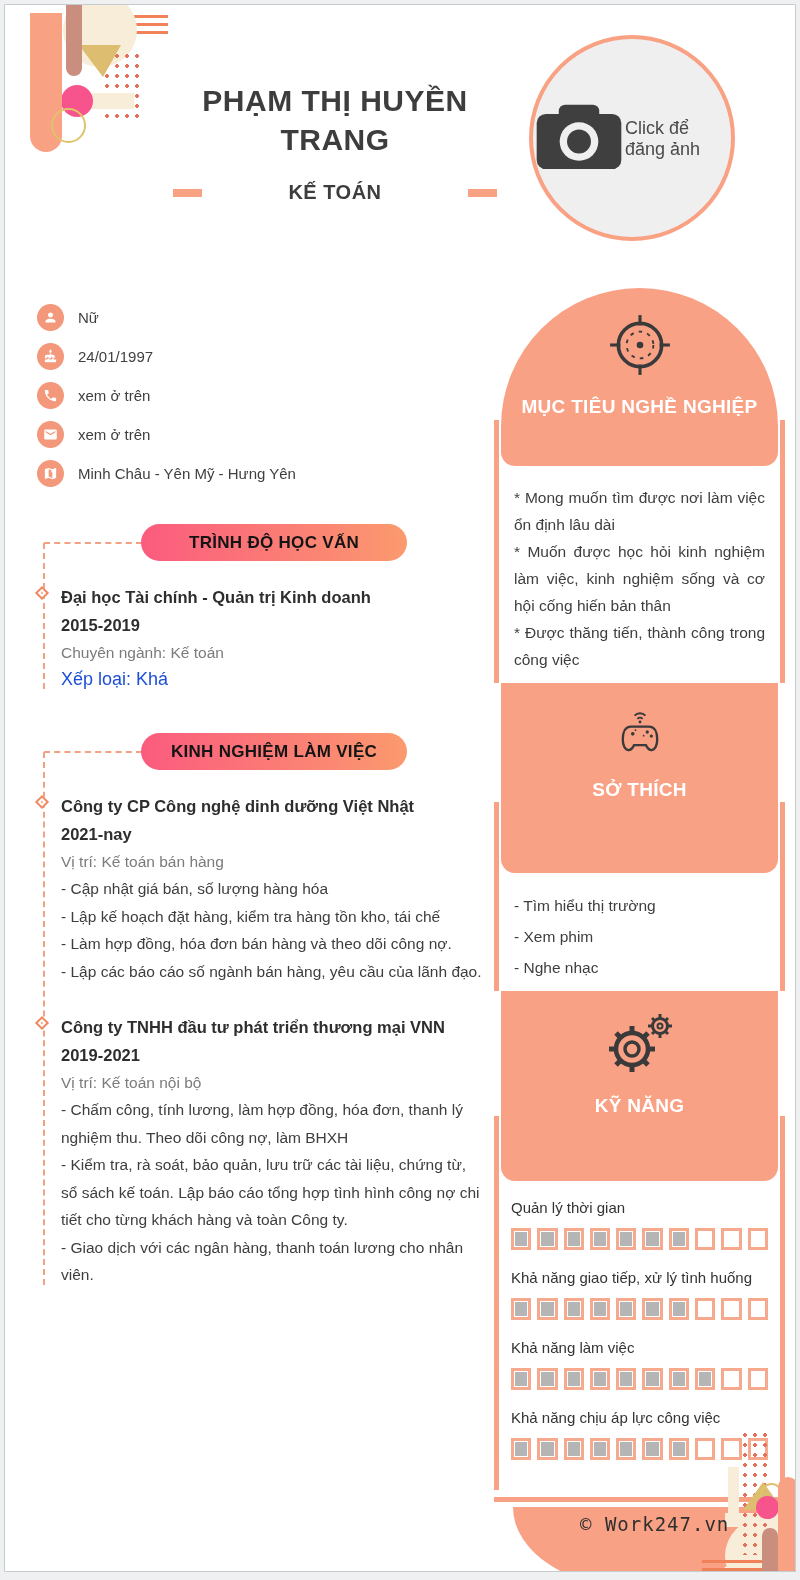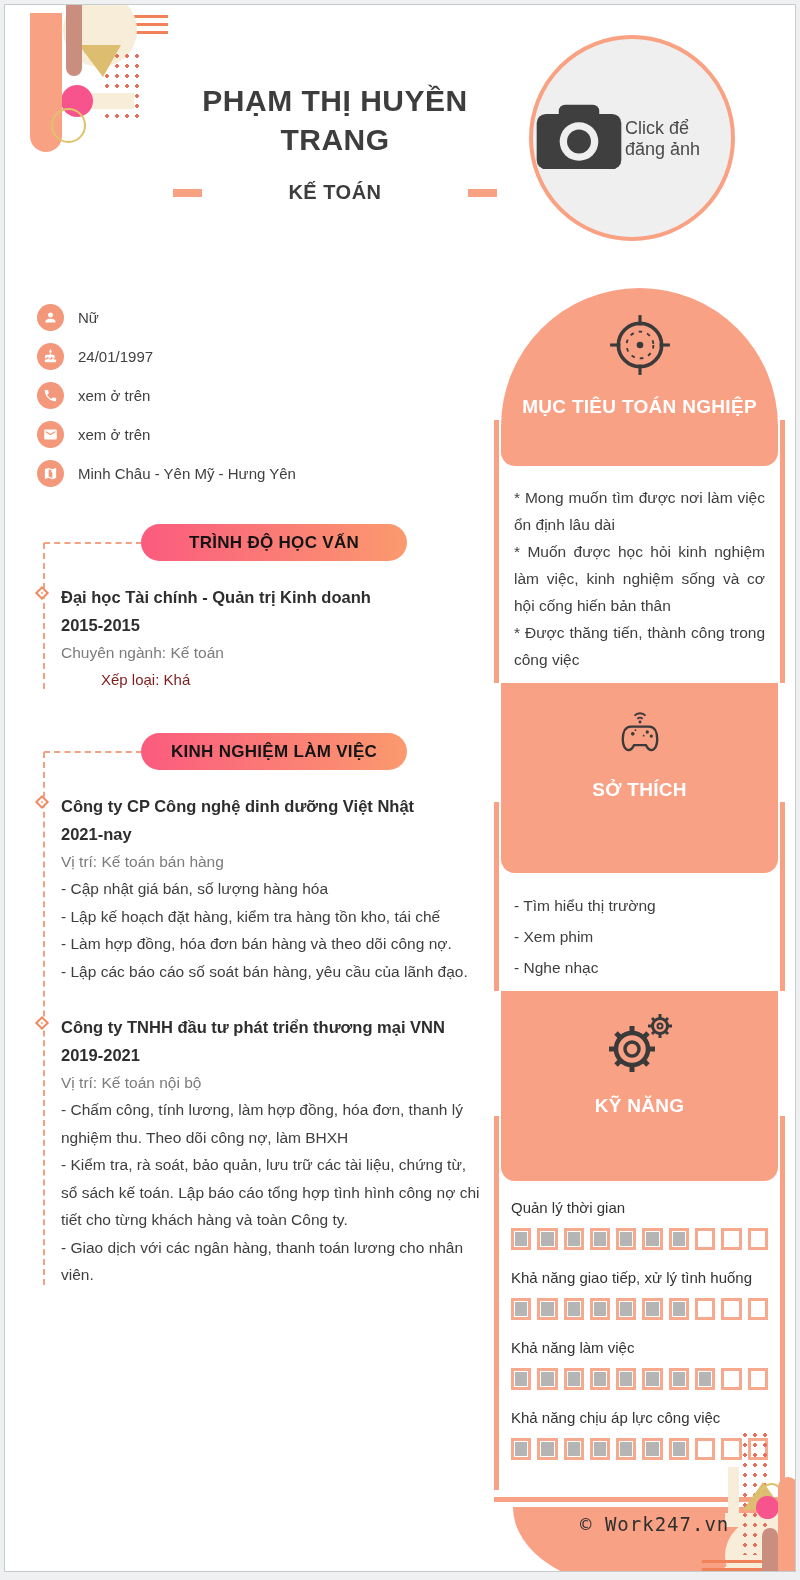--- a/index.html
+++ b/index.html
@@ -60,21 +60,21 @@
           display:flex; align-items:center; justify-content:center;
           font-size:17px; font-weight:bold; color:#141414; letter-spacing:.3px;
           position:relative; z-index:2; }
   .entry { position:relative; margin-left:24px; margin-top:22px; width:424px; }
   .entry.second { margin-top:28px; }
   .diamond { position:absolute; left:-24px; top:5px; width:10px; height:10px;
              transform:rotate(45deg); border:2px solid #EF8960; background:#fff; }
   .diamond::after { content:''; position:absolute; inset:2px; background:#F6AE92; }
   .entry-title { font-size:16.5px; font-weight:bold; color:#2e2e2e; line-height:28px; }
   .entry-sub   { font-size:15.5px; color:#7b7b7b; line-height:27px; }
-  .entry-strong{ font-size:15px; color:#7f1d1d; line-height:27px;margin-left:40px; }
+  .entry-strong{ font-size:18px; color:#1d4ed8; line-height:27px; }
   .entry-bullets div { font-size:15.5px; color:#3e3e3e; line-height:27.5px; }
 
   
   .r-head { position:relative; z-index:2; margin:0 7px; background:#F9A185;
             border-radius:0 0 14px 14px; display:flex; flex-direction:column; align-items:center; }
   .r-head.dome { height:178px; border-radius:139px 139px 14px 14px; padding-top:24px; }
   .r-head.rect { height:190px; padding-top:20px; }
   .r-title { font-size:19px; font-weight:bold; color:#fff; letter-spacing:.3px; margin-top:14px; }
   .r-body { border-left:5px solid #F9A185; border-right:5px solid #F9A185; position:relative; }
   .r-body.objective { margin-top:-46px; padding:64px 15px 10px; }
@@ -183,41 +183,41 @@
           <span class="contact-text">Minh Châu - Yên Mỹ - Hưng Yên</span>
         </div>
       </div>
 
       <div class="left-section edu">
         <div class="connector-h"></div>
         <div class="pill">TRÌNH ĐỘ HỌC VẤN</div>
         <div class="entry">
           <span class="diamond"></span>
           <div class="entry-title">Đại học Tài chính - Quản trị Kinh doanh</div>
-          <div class="entry-title">2015-2015</div>
+          <div class="entry-title">2015-2019</div>
           <div class="entry-sub">Chuyên ngành: Kế toán</div>
           <div class="entry-strong">Xếp loại: Khá</div>
         </div>
       </div>
 
       <div class="left-section exp">
         <div class="connector-h"></div>
         <div class="pill">KINH NGHIỆM LÀM VIỆC</div>
 
         <div class="entry">
           <span class="diamond"></span>
           <div class="entry-title">Công ty CP Công nghệ dinh dưỡng Việt Nhật</div>
           <div class="entry-title">2021-nay</div>
           <div class="entry-sub">Vị trí: Kế toán bán hàng</div>
           <div class="entry-bullets">
 
           <div>- Cập nhật giá bán, số lượng hàng hóa</div>
               <div>- Lập kế hoạch đặt hàng, kiểm tra hàng tồn kho, tái chế</div>
               <div>- Làm hợp đồng, hóa đơn bán hàng và theo dõi công nợ.</div>
-              <div>- Lập các báo cáo số soát bán hàng, yêu cầu của lãnh đạo.</div>
+              <div>- Lập các báo cáo số ngành bán hàng, yêu cầu của lãnh đạo.</div>
             </div>
         </div>
 
         <div class="entry second">
           <span class="diamond"></span>
           <div class="entry-title">Công ty TNHH đầu tư phát triển thương mại VNN</div>
           <div class="entry-title">2019-2021</div>
           <div class="entry-sub">Vị trí: Kế toán nội bộ</div>
           <div class="entry-bullets">
 
@@ -236,21 +236,21 @@
           <svg width="66" height="66" viewBox="0 0 64 64" fill="none" stroke="#3a3a3a">
             <circle cx="32" cy="32" r="21" stroke-width="3.5"></circle>
             <circle cx="32" cy="32" r="13" stroke-width="1.8" stroke-dasharray="3.5 5"></circle>
             <circle cx="32" cy="32" r="3.2" fill="#3a3a3a" stroke="none"></circle>
             <line x1="32" y1="3" x2="32" y2="13" stroke-width="3"></line>
             <line x1="32" y1="51" x2="32" y2="61" stroke-width="3"></line>
             <line x1="3" y1="32" x2="13" y2="32" stroke-width="3"></line>
             <line x1="51" y1="32" x2="61" y2="32" stroke-width="3"></line>
           </svg>
         </span>
-        <div class="r-title">MỤC TIÊU TOÁN NGHIỆP</div>
+        <div class="r-title">MỤC TIÊU NGHỀ NGHIỆP</div>
       </div>
       <div class="r-body objective">
 
       <div class="objective-line">* Mong muốn tìm được nơi làm việc ổn định lâu dài</div>
           <div class="objective-line">* Muốn được học hỏi kinh nghiệm làm việc, kinh nghiệm sống và cơ hội cống hiến bản thân</div>
           <div class="objective-line">* Được thăng tiến, thành công trong công việc</div>
         </div>
 
       <div class="r-head rect">
         <span>

